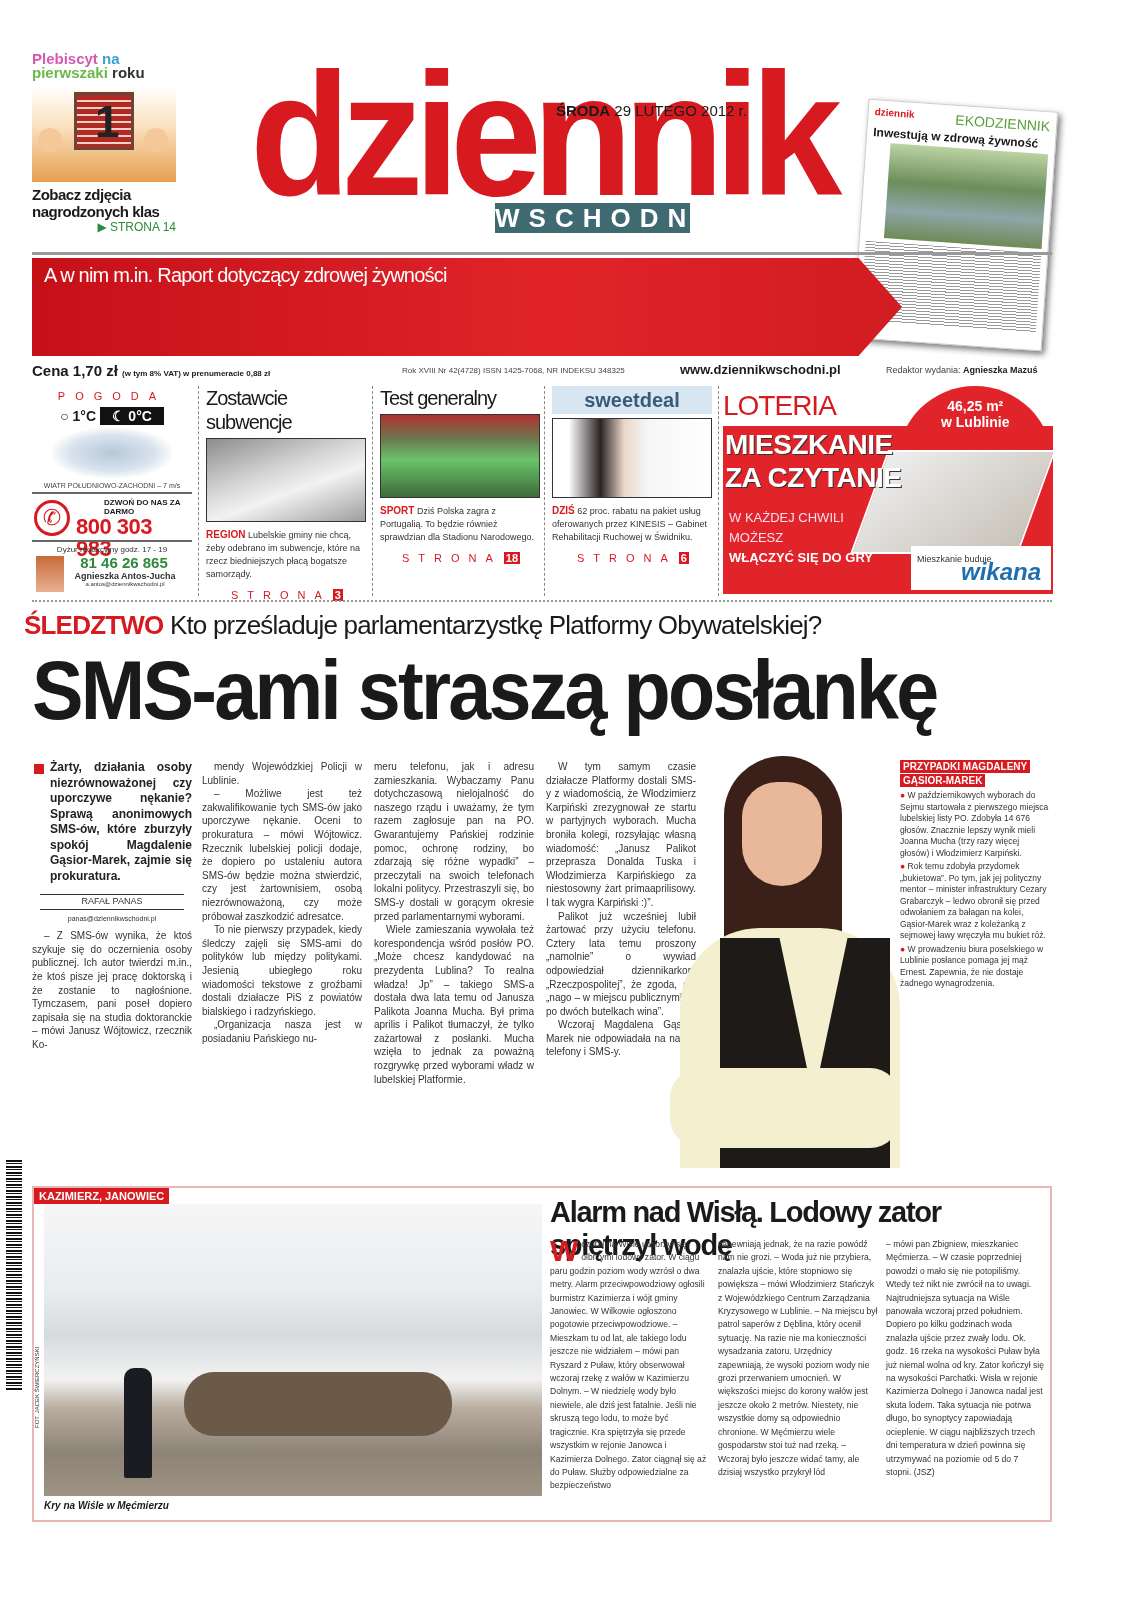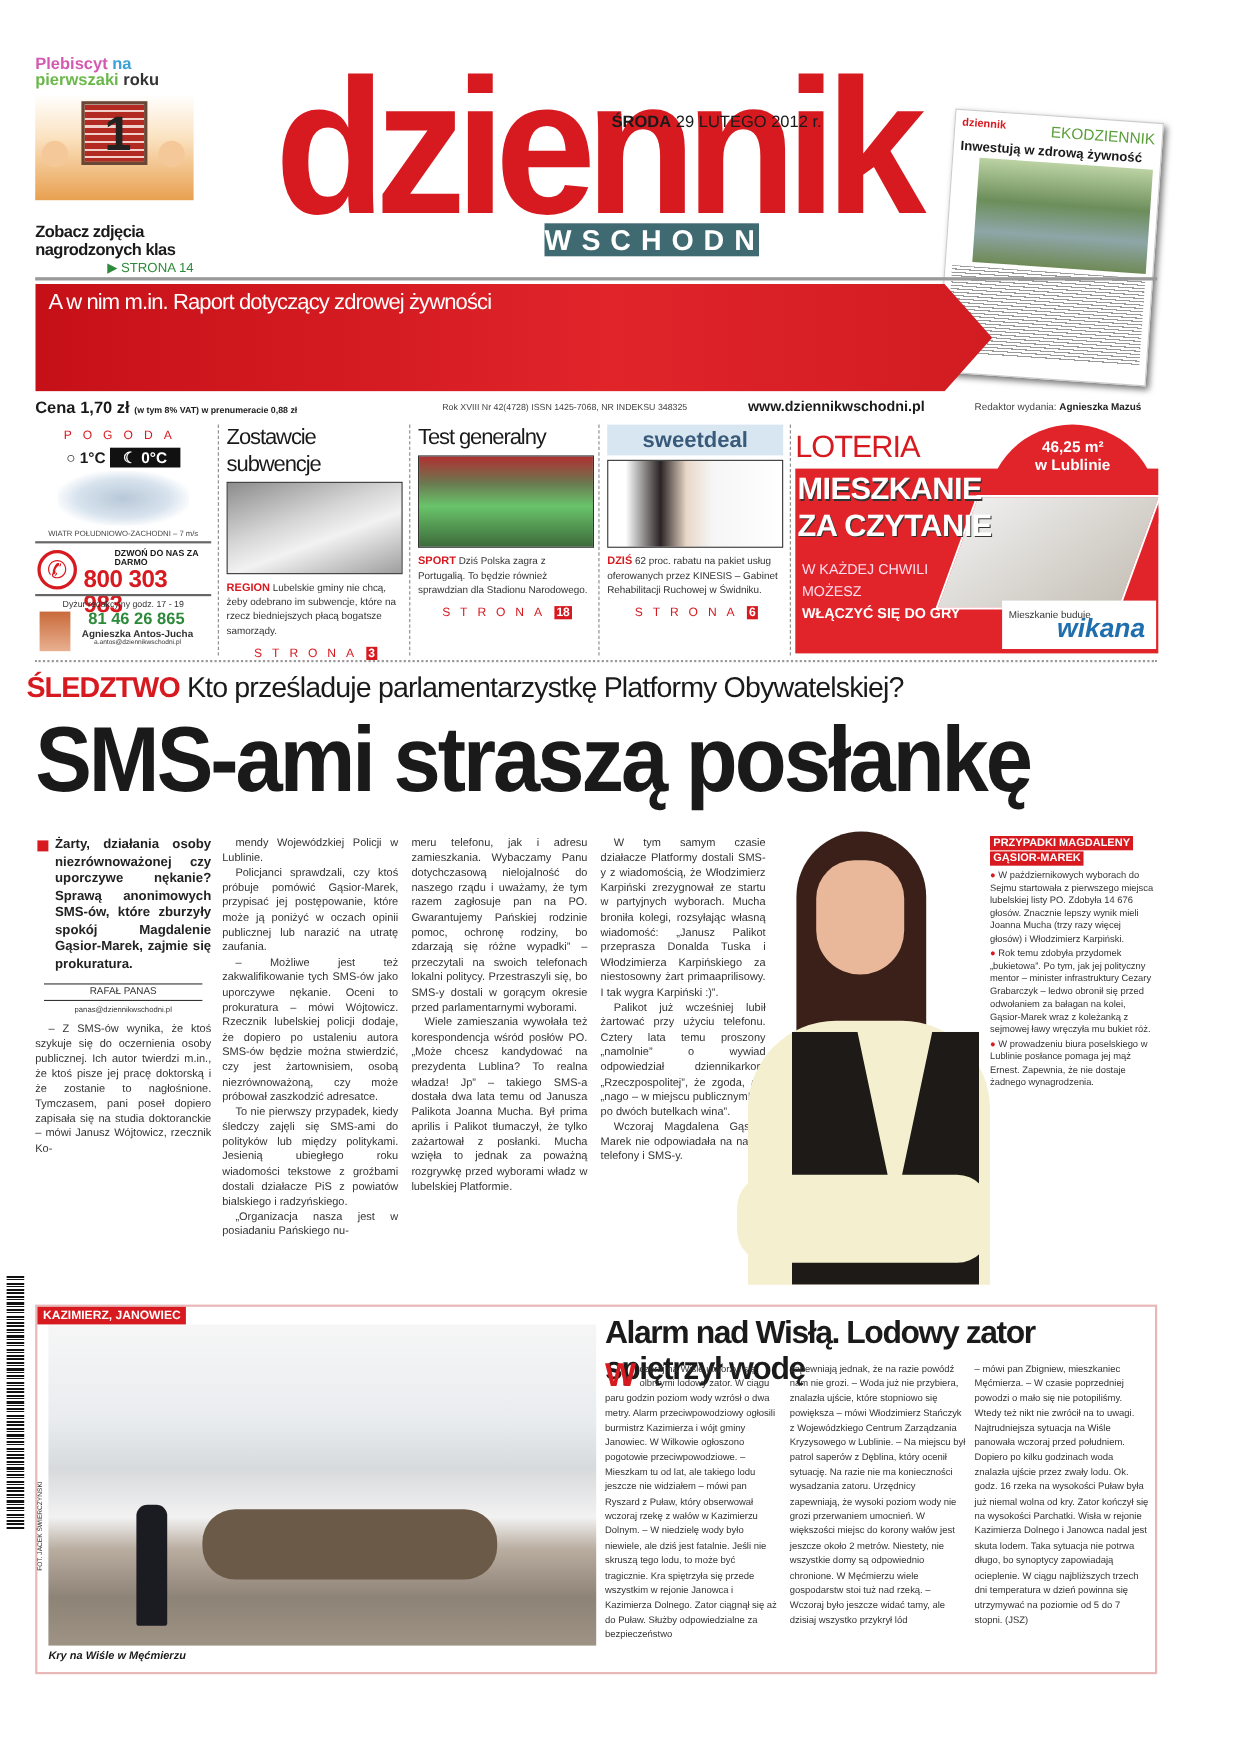--- a/index.html
+++ b/index.html
@@ -7,21 +7,21 @@
   .abs { position: absolute; }
 
   
   #pleb { left: 32px; top: 52px; width: 144px; }
   #pleb .t1 { font-size: 15px; line-height: 14px; font-weight: bold; }
   #pleb .t1 .p { color: #d45ab1; } #pleb .t1 .n { color: #3aa0d8; } #pleb .t1 .g { color: #6bb84a; } #pleb .t1 .k { color: #333; }
   #pleb .img { margin-top: 6px; height: 96px; background: linear-gradient(#fff 0%, #fbe3c2 40%, #e8a050 100%); position: relative; }
   #pleb .abacus { position: absolute; left: 42px; top: 6px; width: 60px; height: 58px; background: repeating-linear-gradient(#b32a22 0 5px, #f0d0c8 5px 7px); border: 3px solid #6a4636; }
   #pleb .abacus span { position: absolute; left: 18px; top: 2px; font-size: 44px; font-weight: bold; color: #222; line-height: 50px; }
   #pleb .kid { position: absolute; width: 24px; height: 24px; border-radius: 50%; background: #f5c89a; top: 42px; }
-  #pleb .cap1 { margin-top: 20px; font-size: 15px; font-weight: bold; line-height: 17px; letter-spacing: -0.5px; }
+  #pleb .cap1 { margin-top: 4px; font-size: 15px; font-weight: bold; line-height: 17px; letter-spacing: -0.5px; }
   #pleb .strona { text-align: right; font-size: 12px; color: #2d8a3a; }
 
   
   #logo { left: 250px; top: 40px; font-size: 175px; font-weight: bold; color: #d71a20; letter-spacing: -10px; line-height: 190px; font-family: "Liberation Sans", sans-serif; transform: scaleX(0.94); transform-origin: left; }
   #wschodni { left: 495px; top: 203px; width: 195px; height: 30px; background: #3f6a72; color: #fff; font-weight: bold; font-size: 26px; letter-spacing: 9px; text-align: center; line-height: 30px; }
   #date { left: 556px; top: 90px; font-size: 15px; font-weight: bold; margin-top: 12px; }
   #date span { font-weight: normal; }
 
   
   #cover { left: 860px; top: 105px; width: 190px; height: 240px; background: #fff; box-shadow: 3px 3px 6px #777; transform: rotate(4deg); border: 1px solid #ccc; padding: 6px; }
@@ -259,21 +259,20 @@
 <div id="headline" class="abs">SMS-ami straszą posłankę</div>
 
 <div class="col" style="left:32px">
   <div id="lead">Żarty, działania osoby niezrównoważonej czy uporczywe nękanie? Sprawą anonimowych SMS-ów, które zburzyły spokój Magdalenie Gąsior-Marek, zajmie się prokuratura.</div>
   <div id="byline">RAFAŁ PANAS</div>
   <div id="bymail">panas@dziennikwschodni.pl</div>
   <p>– Z SMS-ów wynika, że ktoś szykuje się do oczernienia osoby publicznej. Ich autor twierdzi m.in., że ktoś pisze jej pracę doktorską i że zostanie to nagłośnione. Tymczasem, pani poseł dopiero zapisała się na studia doktoranckie – mówi Janusz Wójtowicz, rzecznik Ko-</p>
 </div>
 <div class="col" style="left:202px">
   <p>mendy Wojewódzkiej Policji w Lublinie.</p>
-  <p>Policjanci sprawdzali, czy ktoś próbuje pomówić Gąsior-Marek, przypisać jej postępowanie, które może ją poniżyć w oczach opinii publicznej lub narazić na utratę zaufania.</p>
   <p>– Możliwe jest też zakwalifikowanie tych SMS-ów jako uporczywe nękanie. Oceni to prokuratura – mówi Wójtowicz. Rzecznik lubelskiej policji dodaje, że dopiero po ustaleniu autora SMS-ów będzie można stwierdzić, czy jest żartownisiem, osobą niezrównoważoną, czy może próbował zaszkodzić adresatce.</p>
   <p>To nie pierwszy przypadek, kiedy śledczy zajęli się SMS-ami do polityków lub między politykami. Jesienią ubiegłego roku wiadomości tekstowe z groźbami dostali działacze PiS z powiatów bialskiego i radzyńskiego.</p>
   <p>„Organizacja nasza jest w posiadaniu Pańskiego nu-</p>
 </div>
 <div class="col" style="left:374px">
   <p style="text-indent:0">meru telefonu, jak i adresu zamieszkania. Wybaczamy Panu dotychczasową nielojalność do naszego rządu i uważamy, że tym razem zagłosuje pan na PO. Gwarantujemy Pańskiej rodzinie pomoc, ochronę rodziny, bo zdarzają się różne wypadki” – przeczytali na swoich telefonach lokalni politycy. Przestraszyli się, bo SMS-y dostali w gorącym okresie przed parlamentarnymi wyborami.</p>
   <p>Wiele zamieszania wywołała też korespondencja wśród posłów PO. „Może chcesz kandydować na prezydenta Lublina? To realna władza! Jp” – takiego SMS-a dostała dwa lata temu od Janusza Palikota Joanna Mucha. Był prima aprilis i Palikot tłumaczył, że tylko zażartował z posłanki. Mucha wzięła to jednak za poważną rozgrywkę przed wyborami władz w lubelskiej Platformie.</p>
 </div>
 <div class="col" style="left:546px;width:150px">
   <p>W tym samym czasie działacze Platformy dostali SMS-y z wiadomością, że Włodzimierz Karpiński zrezygnował ze startu w partyjnych wyborach. Mucha broniła kolegi, rozsyłając własną wiadomość: „Janusz Palikot przeprasza Donalda Tuska i Włodzimierza Karpińskiego za niestosowny żart primaaprilisowy. I tak wygra Karpiński :)”.</p>

